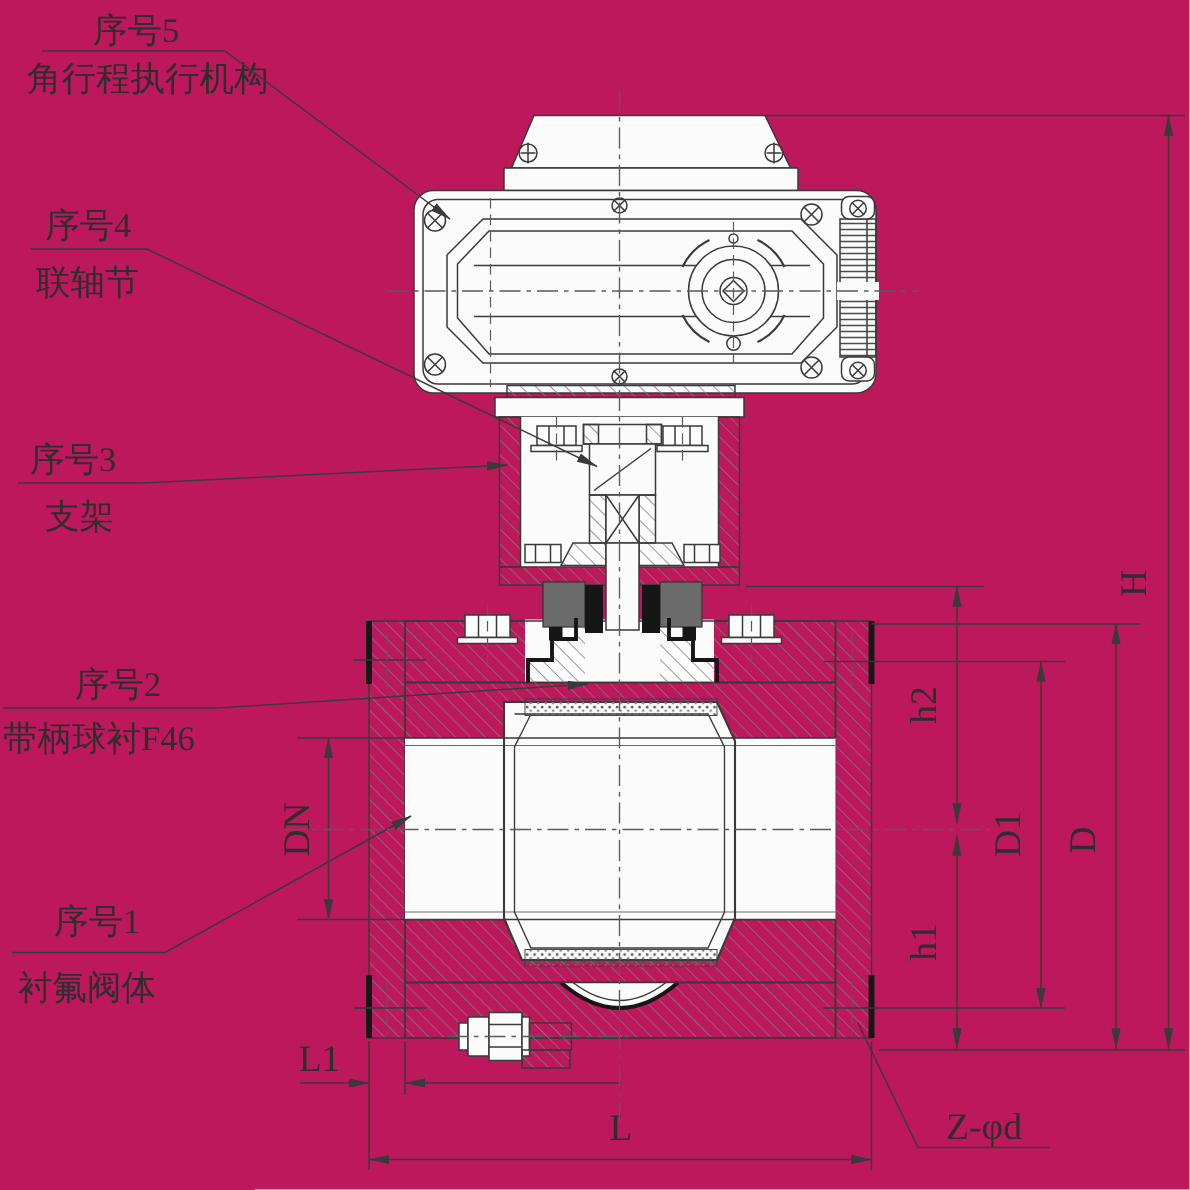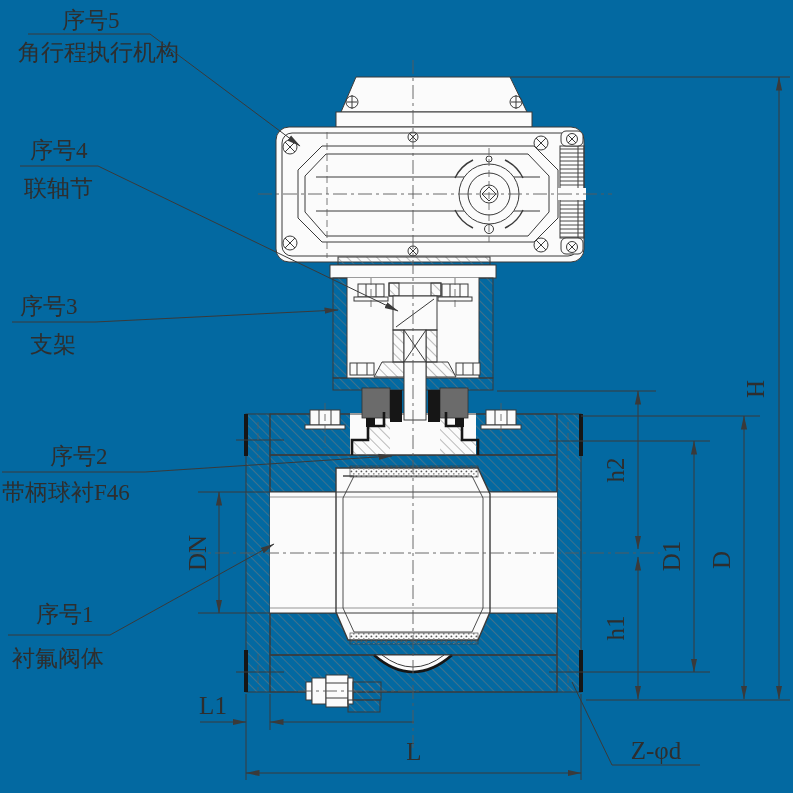--- a/index.html
+++ b/index.html
@@ -1,16 +1,16 @@
 <!DOCTYPE html>
 <html><head>
 <meta charset="utf-8">
 <style>
   html,body{margin:0;padding:0;background:#ffffff;}
-  .stage{width:793px;height:793px;background:#0369a1;position:relative;overflow:hidden;}
+  .stage{width:793px;height:793px;background:#be185d;position:relative;overflow:hidden;}
   svg{display:block;}
   text{font-family:"Liberation Serif","DejaVu Serif",serif;fill:#2e2e2e;}
   .cn{font-size:23px;}
   .dim{font-size:25px;}
   .thin{stroke:#3a3a3a;stroke-width:1;fill:none;}
   .thin2{stroke:#3a3a3a;stroke-width:1.4;fill:none;}
   .cl{stroke:#5a5a5a;stroke-width:0.9;fill:none;stroke-dasharray:14 4 3 4;}
   .dash{stroke:#5a5a5a;stroke-width:0.8;fill:none;stroke-dasharray:7 4;}
   .white{fill:#fbfbfb;stroke:#3a3a3a;stroke-width:1;}
   .whiteNS{fill:#fbfbfb;stroke:none;}

